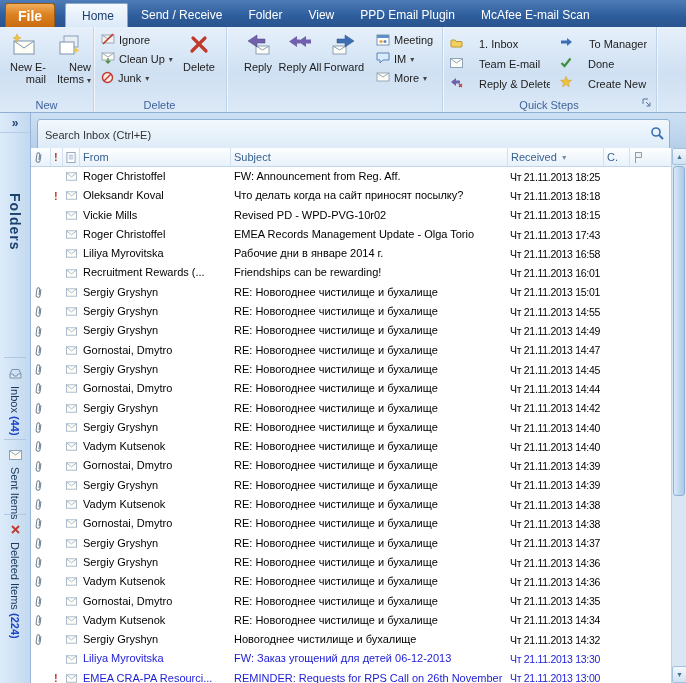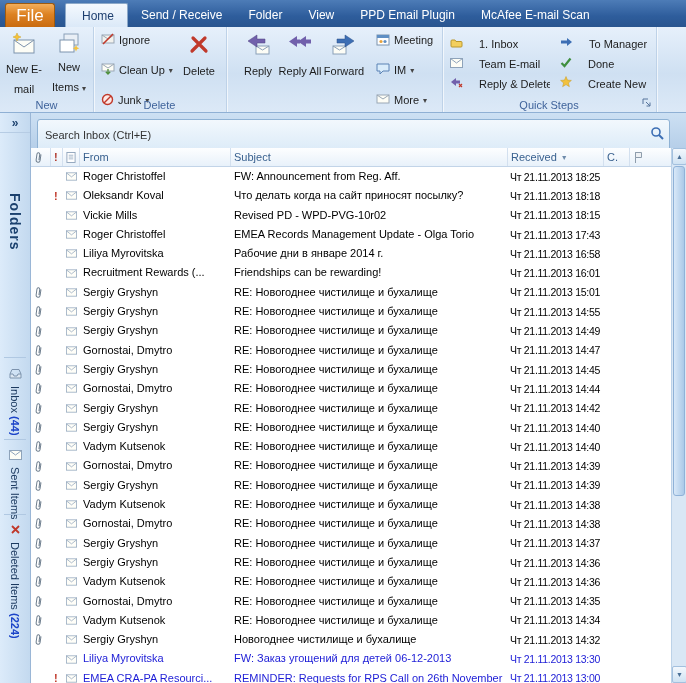--- a/index.html
+++ b/index.html
@@ -7,21 +7,21 @@
        font-family:"Liberation Sans",sans-serif;-webkit-font-smoothing:antialiased;}
   #app{position:absolute;inset:0;}
 
   
   #tabbar{position:absolute;left:0;top:0;width:686px;height:27px;box-sizing:border-box;
           background:linear-gradient(#4d7cb7,#2e5d9c 60%,#29558f);
           display:flex;align-items:flex-end;padding-left:5px;}
   .file-tab{width:50px;height:24px;margin-right:10px;border-radius:3px 3px 0 0;
             background:linear-gradient(#f2ae5c,#dd8222 45%,#c96b10);
             border:1px solid #9c5a10;border-bottom:none;box-sizing:border-box;
-            color:#fff;font-weight:normal;font-size:17px;
+            color:#fff;font-weight:bold;font-size:14px;
             display:flex;align-items:center;justify-content:center;}
   .tab{height:24px;line-height:24px;padding:0 13px;color:#fff;font-size:12px;white-space:nowrap;}
   .tab.active{background:linear-gradient(#f4f9fe,#dbe9f8);color:#1e3f6f;
               border:1px solid #8ca9c9;border-bottom:none;box-sizing:border-box;
               border-radius:2px 2px 0 0;padding-left:16px;}
 
   
   #ribbon{position:absolute;left:0;top:27px;width:686px;height:86px;box-sizing:border-box;
           background:linear-gradient(#e6f0fb,#cfe0f2 55%,#dcE9f7);
           border-bottom:1px solid #8fb0d4;}
@@ -29,23 +29,23 @@
          box-shadow:1px 0 0 rgba(255,255,255,.65);}
   #grp-new{left:0;width:93px;}
   #grp-delete{left:93px;width:133px;}
   #grp-respond{left:226px;width:216px;}
   #grp-quick{left:442px;width:214px;}
   .grp-label{position:absolute;bottom:1px;left:0;right:0;text-align:center;
              font-size:11px;color:#3f639b;}
   .bigbtn{position:absolute;top:2px;width:44px;height:70px;display:flex;flex-direction:column;
           align-items:center;border-radius:2px;}
   .bigbtn .bicon{height:32px;display:flex;align-items:center;justify-content:center;}
-  .bigbtn .blabel{font-size:11px;line-height:20px;text-align:center;color:#1c1c1c;}
+  .bigbtn .blabel{font-size:11px;line-height:12px;text-align:right;color:#1c1c1c;}
   .caret{font-size:8px;color:#444;}
-  .smallcol{position:absolute;display:flex;flex-direction:column;gap:12px;}
+  .smallcol{position:absolute;display:flex;flex-direction:column;gap:1px;}
   .smallbtn{display:flex;align-items:center;gap:4px;height:18px;font-size:11px;
             color:#1c1c1c;padding:0 2px;border-radius:2px;white-space:nowrap;}
   .qs-grid{position:absolute;left:8px;top:5px;display:grid;
            grid-template-rows:repeat(3,18px);grid-auto-flow:column;column-gap:10px;row-gap:2px;}
   .qs-item{display:flex;align-items:flex-end;gap:16px;font-size:11px;color:#1c1c1c;
            width:100px;white-space:nowrap;overflow:hidden;}
   .launcher{position:absolute;right:3px;bottom:3px;width:12px;height:12px;
             display:flex;align-items:center;justify-content:center;}
 
   

